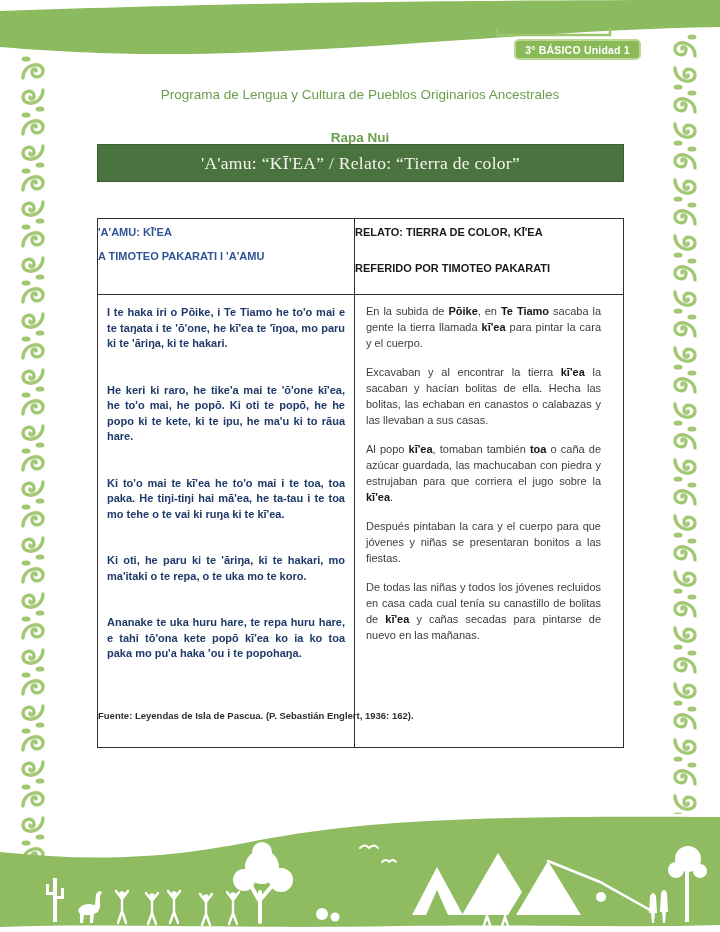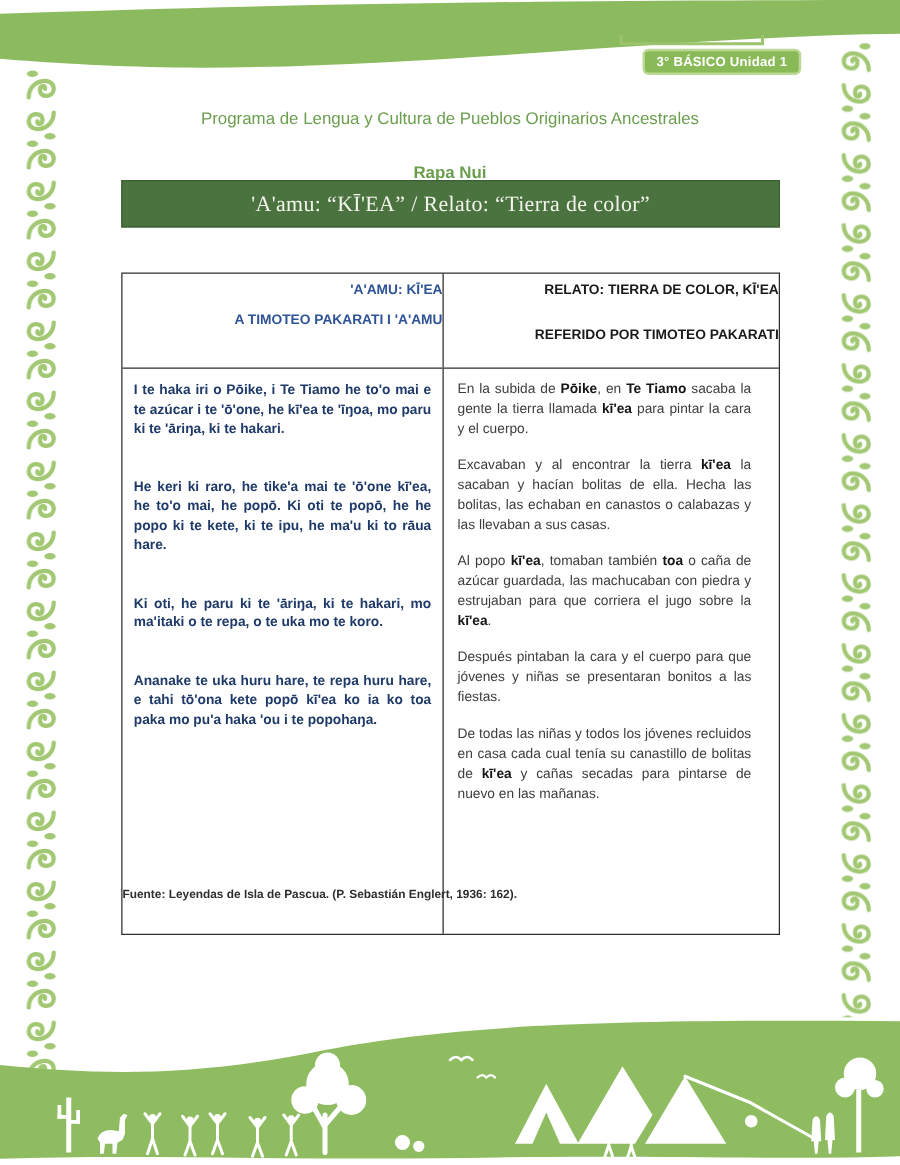--- a/index.html
+++ b/index.html
@@ -42,21 +42,21 @@
   
   .story-table{
     position:absolute;left:97px;top:218px;width:527px;height:530px;
     border:1.6px solid #2e2e2e;box-sizing:border-box;
     display:flex;flex-direction:column;background:#fff;
   }
   .thead{display:flex;height:75px;border-bottom:1.6px solid #2e2e2e;flex:none;}
   .tbody{display:flex;flex:1;min-height:0;}
   .col-left{width:257px;border-right:1.6px solid #2e2e2e;box-sizing:border-box;flex:none;}
   .col-right{flex:1;}
-  .th{display:flex;flex-direction:column;align-items:flex-end;padding-top:7px;
+  .th{display:flex;flex-direction:column;align-items:flex-start;padding-top:7px;
       font-size:11px;font-weight:bold;text-align:center;}
   .th .h2{margin-top:12px;}
   .th-left{color:var(--header-blue,#2f5496);}
   .th-right{color:#1a1a1a;gap:12px;}
   .td{box-sizing:border-box;}
   .td-left{padding:10px 9px 0 9px;}
   .td-right{padding:8px 10px 0 11px;}
   .p-left{
     margin:0 0 31px 0;color:var(--navy,#1f3a68);
     font-weight:bold;font-size:11px;line-height:15.5px;text-align:justify;
@@ -126,22 +126,23 @@
         <span class="h1">'A'AMU: KĪ'EA</span>
         <span class="h2">A TIMOTEO PAKARATI I 'A'AMU</span>
       </div>
       <div class="th th-right col-right">
         <span class="h1">RELATO: TIERRA DE COLOR, KĪ'EA</span>
         <span class="h2">REFERIDO POR TIMOTEO PAKARATI</span>
       </div>
     </div>
     <div class="tbody">
       <div class="td td-left col-left">
-          <p class="p-left">I te haka iri o Pōike, i Te Tiamo he to'o mai e te azúcar i te 'ō'one, he kī'ea te 'īŋoa, mo paru ki te 'āriŋa, ki te hakari.</p>
+          <p class="p-left">I te haka iri o Pōike, i Te Tiamo he to'o mai e te taŋata i te 'ō'one, he kī'ea te 'īŋoa, mo paru ki te 'āriŋa, ki te hakari.</p>
           <p class="p-left">He keri ki raro, he tike'a mai te 'ō'one kī'ea, he to'o mai, he popō. Ki oti te popō, he he popo ki te kete, ki te ipu, he ma'u ki to rāua hare.</p>
+          <p class="p-left">Ki to'o mai te kī'ea he to'o mai i te toa, toa paka. He tiŋi-tiŋi hai mā'ea, he ta-tau i te toa mo tehe o te vai ki ruŋa ki te kī'ea.</p>
           <p class="p-left">Ki oti, he paru ki te 'āriŋa, ki te hakari, mo ma'itaki o te repa, o te uka mo te koro.</p>
           <p class="p-left">Ananake te uka huru hare, te repa huru hare, e tahi tō'ona kete popō kī'ea ko ia ko toa paka mo pu'a haka 'ou i te popohaŋa.</p>
         </div>
       <div class="td td-right col-right">
           <p class="p-right"><span>En la subida de </span><b>Pōike</b><span>, en </span><b>Te Tiamo</b><span> sacaba la gente la tierra llamada </span><b>kī'ea</b><span> para pintar la cara y el cuerpo.</span></p>
           <p class="p-right"><span>Excavaban y al encontrar la tierra </span><b>kī'ea</b><span> la sacaban y hacían bolitas de ella. Hecha las bolitas, las echaban en canastos o calabazas y las llevaban a sus casas.</span></p>
           <p class="p-right"><span>Al popo </span><b>kī'ea</b><span>, tomaban también </span><b>toa</b><span> o caña de azúcar guardada, las machucaban con piedra y estrujaban para que corriera el jugo sobre la </span><b>kī'ea</b><span>.</span></p>
           <p class="p-right"><span>Después pintaban la cara y el cuerpo para que jóvenes y niñas se presentaran bonitos a las fiestas.</span></p>
           <p class="p-right"><span>De todas las niñas y todos los jóvenes recluidos en casa cada cual tenía su canastillo de bolitas de </span><b>kī'ea</b><span> y cañas secadas para pintarse de nuevo en las mañanas.</span></p>
         </div>

